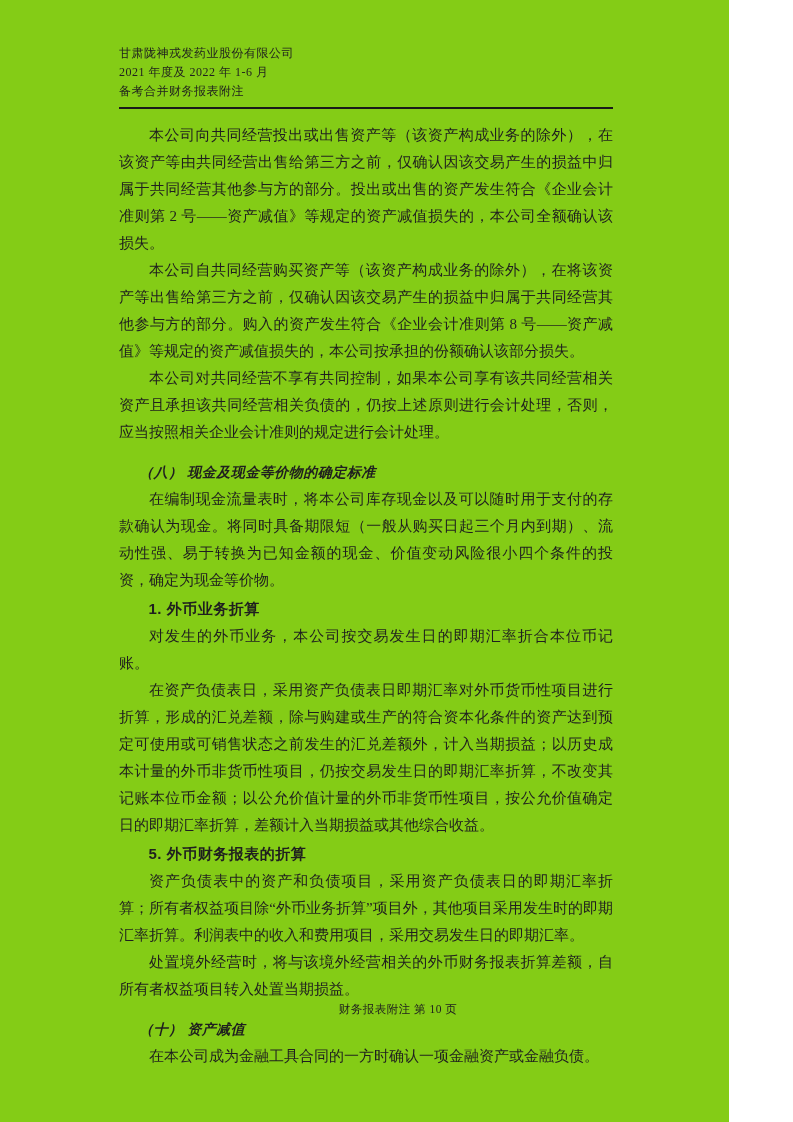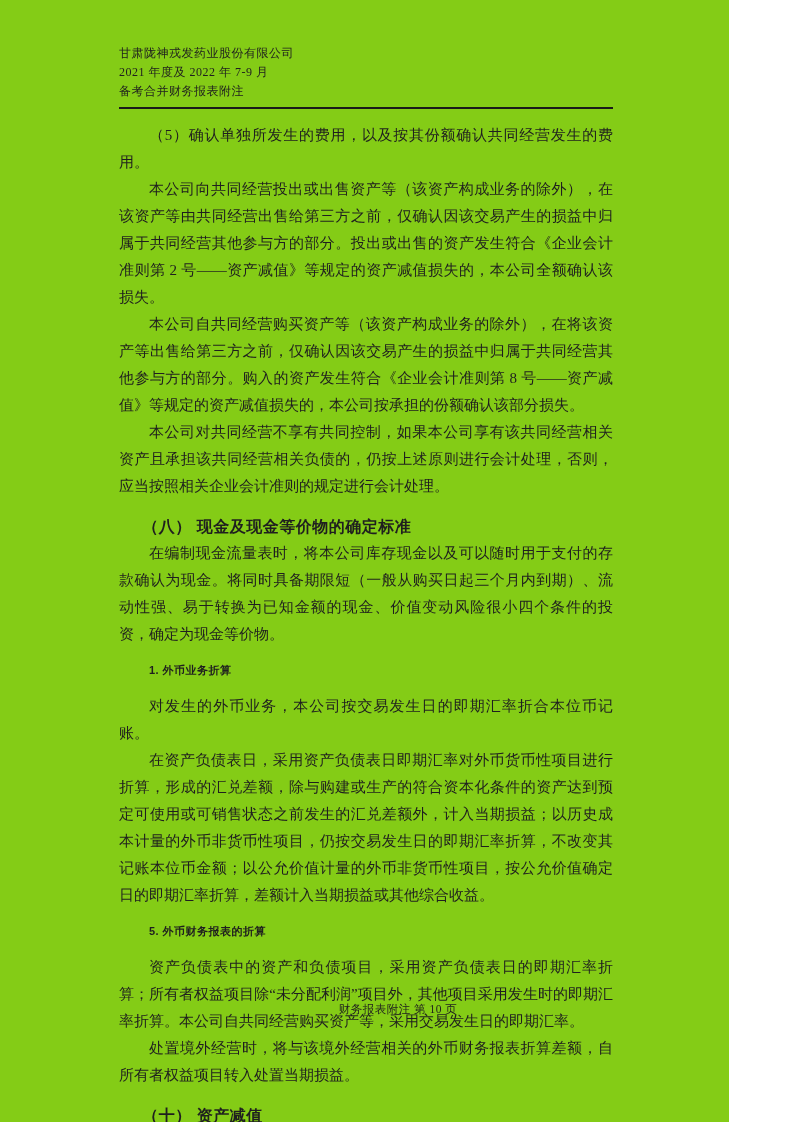--- a/index.html
+++ b/index.html
@@ -36,29 +36,30 @@
     font-size: 15px;
     line-height: 27px;
     text-align: justify;
   }
   .para {
     margin: 0;
     text-indent: 2em;
   }
   .h1 {
     margin: 13px 0 0 0;
-    font-size: 16px;
+    font-size: 14px;
     font-weight: bold;
     text-indent: 1.45em;
     font-family: "Liberation Sans", "DejaVu Sans", sans-serif;
     letter-spacing: 0.5px;
+    font-style: italic;
   }
   .h2 {
-    margin: 9px;
-    font-size: 11px;
+    margin: 1px;
+    font-size: 15px;
     font-weight: bold;
     text-indent: 1.9em;
     font-family: "Liberation Sans", "DejaVu Sans", sans-serif;
     letter-spacing: 0.5px;
   }
   .page-footer {
     position: absolute;
     top: 1002px;
     left: 119px;
     width: 558px;
@@ -67,40 +68,39 @@
     letter-spacing: 0.5px;
   }
 </style>
 </head>
 <body>
 
 <div class="page">
 
   <div class="doc-header">
     <div>甘肃陇神戎发药业股份有限公司</div>
-    <div>2021 年度及 2022 年 7-9 月</div>
+    <div>2021 年度及 2022 年 1-6 月</div>
     <div>备考合并财务报表附注</div>
     <div class="header-rule"></div>
   </div>
 
   <div class="content">
-    <p class="para">（5）确认单独所发生的费用，以及按其份额确认共同经营发生的费用。</p>
     <p class="para">本公司向共同经营投出或出售资产等（该资产构成业务的除外），在该资产等由共同经营出售给第三方之前，仅确认因该交易产生的损益中归属于共同经营其他参与方的部分。投出或出售的资产发生符合《企业会计准则第 2 号——资产减值》等规定的资产减值损失的，本公司全额确认该损失。</p>
     <p class="para">本公司自共同经营购买资产等（该资产构成业务的除外），在将该资产等出售给第三方之前，仅确认因该交易产生的损益中归属于共同经营其他参与方的部分。购入的资产发生符合《企业会计准则第 8 号——资产减值》等规定的资产减值损失的，本公司按承担的份额确认该部分损失。</p>
     <p class="para">本公司对共同经营不享有共同控制，如果本公司享有该共同经营相关资产且承担该共同经营相关负债的，仍按上述原则进行会计处理，否则，应当按照相关企业会计准则的规定进行会计处理。</p>
 
     <h3 class="h1">（八） 现金及现金等价物的确定标准</h3>
     <p class="para">在编制现金流量表时，将本公司库存现金以及可以随时用于支付的存款确认为现金。将同时具备期限短（一般从购买日起三个月内到期）、流动性强、易于转换为已知金额的现金、价值变动风险很小四个条件的投资，确定为现金等价物。</p>
 
     <h4 class="h2">1. 外币业务折算</h4>
     <p class="para">对发生的外币业务，本公司按交易发生日的即期汇率折合本位币记账。</p>
     <p class="para">在资产负债表日，采用资产负债表日即期汇率对外币货币性项目进行折算，形成的汇兑差额，除与购建或生产的符合资本化条件的资产达到预定可使用或可销售状态之前发生的汇兑差额外，计入当期损益；以历史成本计量的外币非货币性项目，仍按交易发生日的即期汇率折算，不改变其记账本位币金额；以公允价值计量的外币非货币性项目，按公允价值确定日的即期汇率折算，差额计入当期损益或其他综合收益。</p>
 
     <h4 class="h2">5. 外币财务报表的折算</h4>
-    <p class="para">资产负债表中的资产和负债项目，采用资产负债表日的即期汇率折算；所有者权益项目除“未分配利润”项目外，其他项目采用发生时的即期汇率折算。本公司自共同经营购买资产等，采用交易发生日的即期汇率。</p>
+    <p class="para">资产负债表中的资产和负债项目，采用资产负债表日的即期汇率折算；所有者权益项目除“外币业务折算”项目外，其他项目采用发生时的即期汇率折算。利润表中的收入和费用项目，采用交易发生日的即期汇率。</p>
     <p class="para">处置境外经营时，将与该境外经营相关的外币财务报表折算差额，自所有者权益项目转入处置当期损益。</p>
 
     <h3 class="h1">（十） 资产减值</h3>
     <p class="para">在本公司成为金融工具合同的一方时确认一项金融资产或金融负债。</p>
   </div>
 
   <div class="page-footer">
     <span>财务报表附注 第 10 页</span>
   </div>
 

